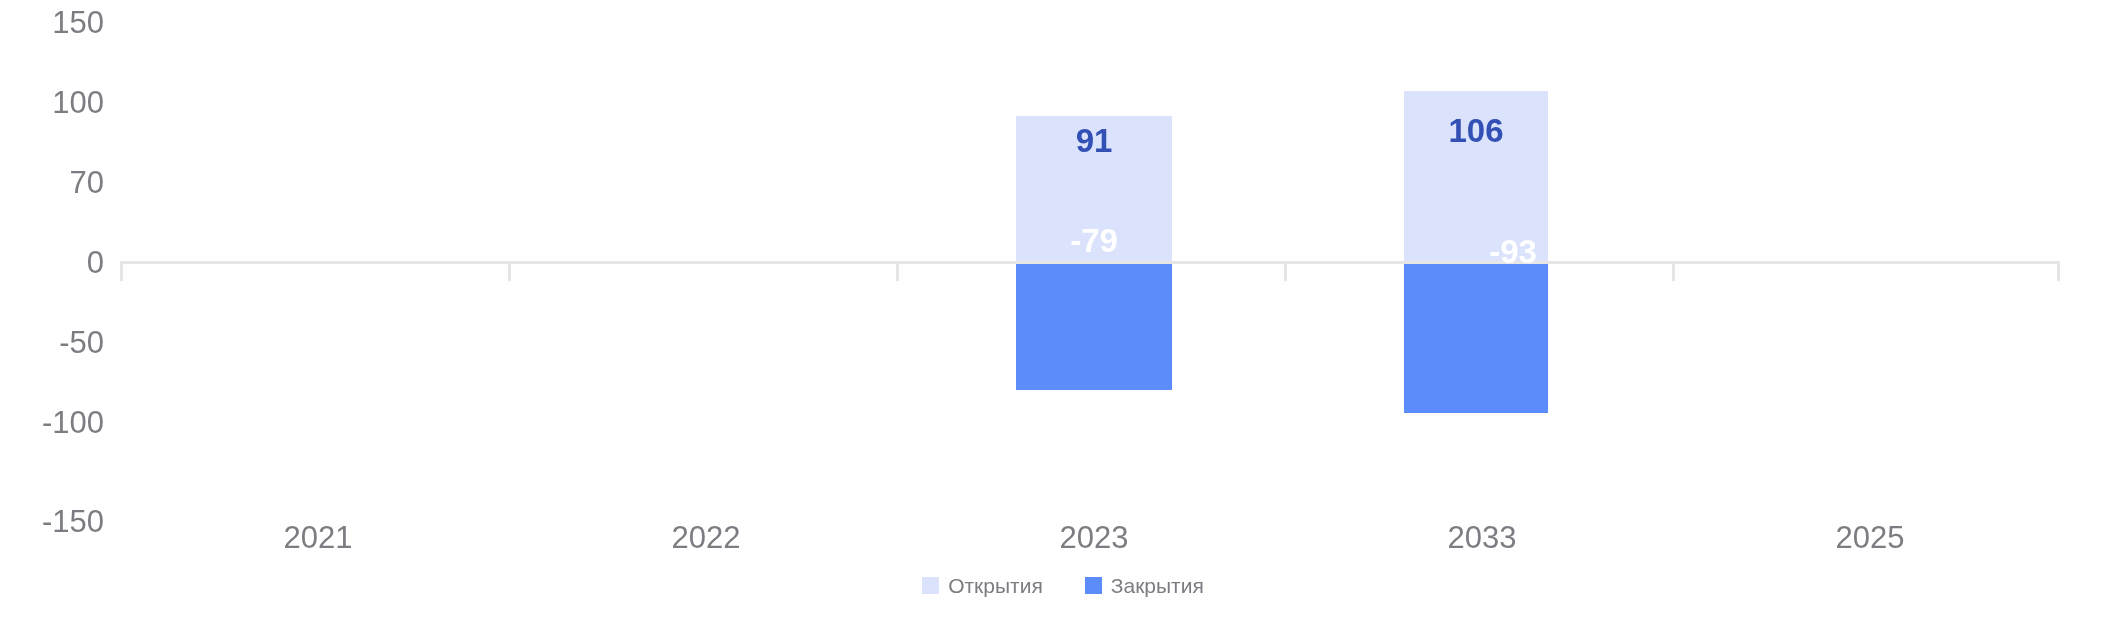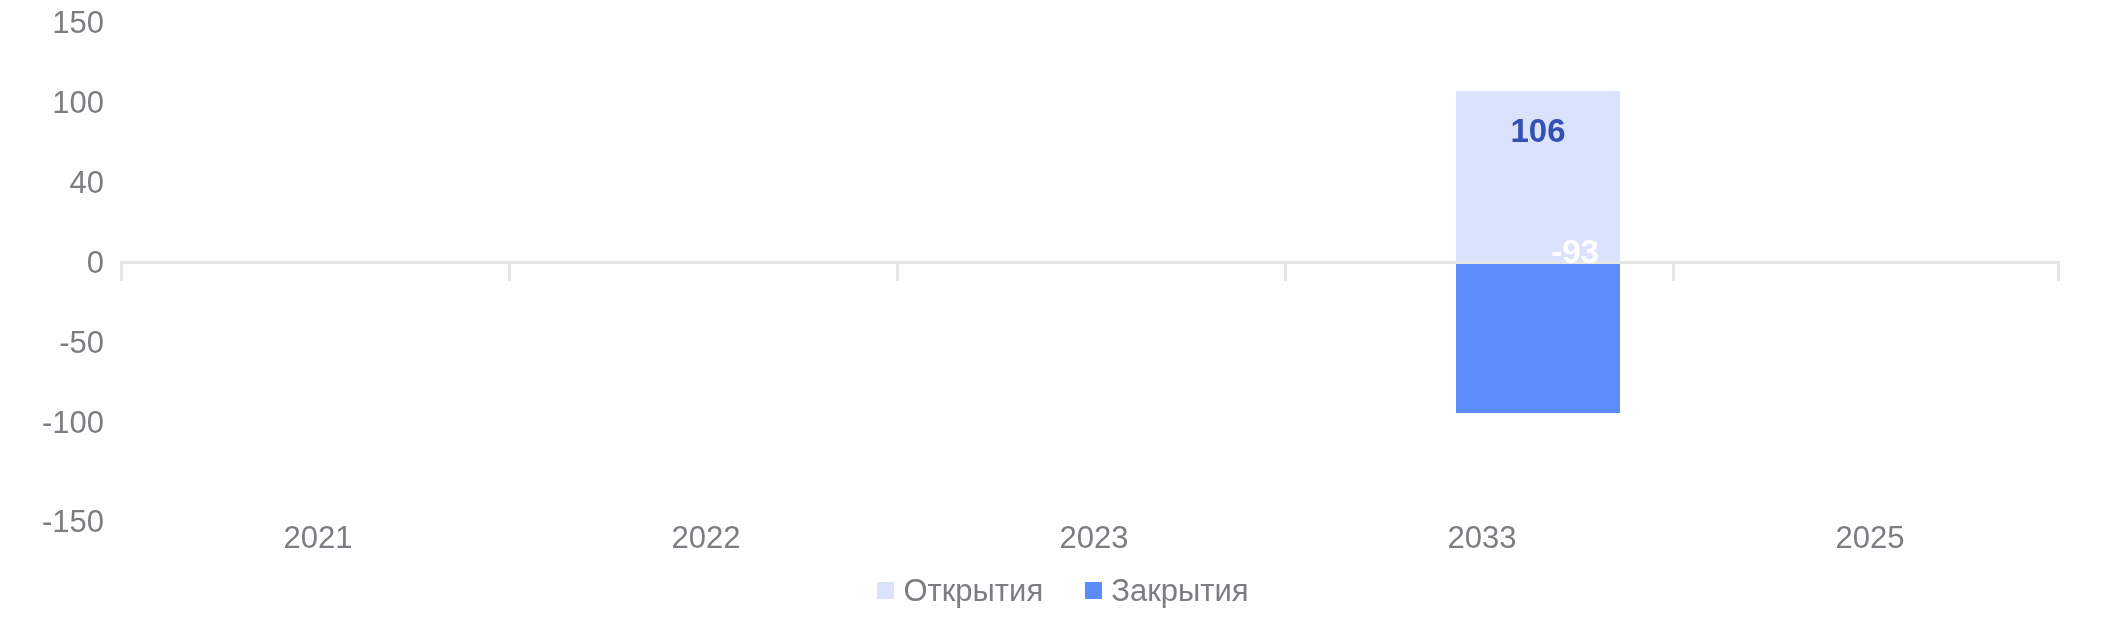--- a/index.html
+++ b/index.html
@@ -122,55 +122,61 @@
     flex-direction: row;
     align-items: center;
     gap: 9px;
   }
   .legend-swatch {
     width: 17px;
     height: 17px;
     flex: 0 0 auto;
   }
   .legend-text {
-    font-size: 31px;
+    font-size: 21px;
     color: #7c7c82;
     line-height: 1;
     white-space: nowrap;
   }
 </style>
 </head>
 <body>
 
 <div id="chart-root">
 
   <div class="y-axis">
     <div class="y-tick-label" style="top:22px;">150</div>
     <div class="y-tick-label" style="top:102px;margin-left:32px;">100</div>
-    <div class="y-tick-label" style="top:182px;">40</div>
+    <div class="y-tick-label" style="top:182px;">70</div>
     <div class="y-tick-label" style="top:262px;">0</div>
     <div class="y-tick-label" style="top:342px;">-50</div>
     <div class="y-tick-label" style="top:422px;">-100</div>
     <div class="y-tick-label" style="top:521px;padding-left:25px;">-150</div>
   </div>
 
   <div class="plot-area">
 
     <div class="zero-line" style="top:261px;"></div>
     <div class="axis-tick" style="left:0px;    top:264px;"></div>
     <div class="axis-tick" style="left:388px;  top:264px;"></div>
     <div class="axis-tick" style="left:776px;  top:264px;"></div>
     <div class="axis-tick" style="left:1164px; top:264px;"></div>
     <div class="axis-tick" style="left:1552px; top:264px;"></div>
     <div class="axis-tick" style="left:1937px; top:264px;"></div>
 
 
 
-
-    <div class="bar-group" style="left:1336px; width:164px;">
+    <div class="bar-group" style="left:896px; width:156px;">
+      <div class="bar bar-pos" style="top:116px; height:145px;"></div>
+      <div class="bar-label label-pos" style="top:140px;">91</div>
+      <div class="bar bar-neg" style="top:264px; height:126px;"></div>
+      <div class="bar-label label-neg" style="top:240px;">-79</div>
+    </div>
+
+    <div class="bar-group" style="left:1284px; width:144px;">
       <div class="bar bar-pos" style="top:91px; height:170px;"></div>
       <div class="bar-label label-pos" style="top:130px;">106</div>
       <div class="bar bar-neg" style="top:264px; height:149px;"></div>
       <div class="bar-label label-neg" style="top:251px;padding-left:37px;">-93</div>
     </div>
 
 
     <div class="x-label" style="left:120px;  width:156px;">2021</div>
     <div class="x-label" style="left:508px;  width:156px;">2022</div>
     <div class="x-label" style="left:896px;  width:156px;">2023</div>

